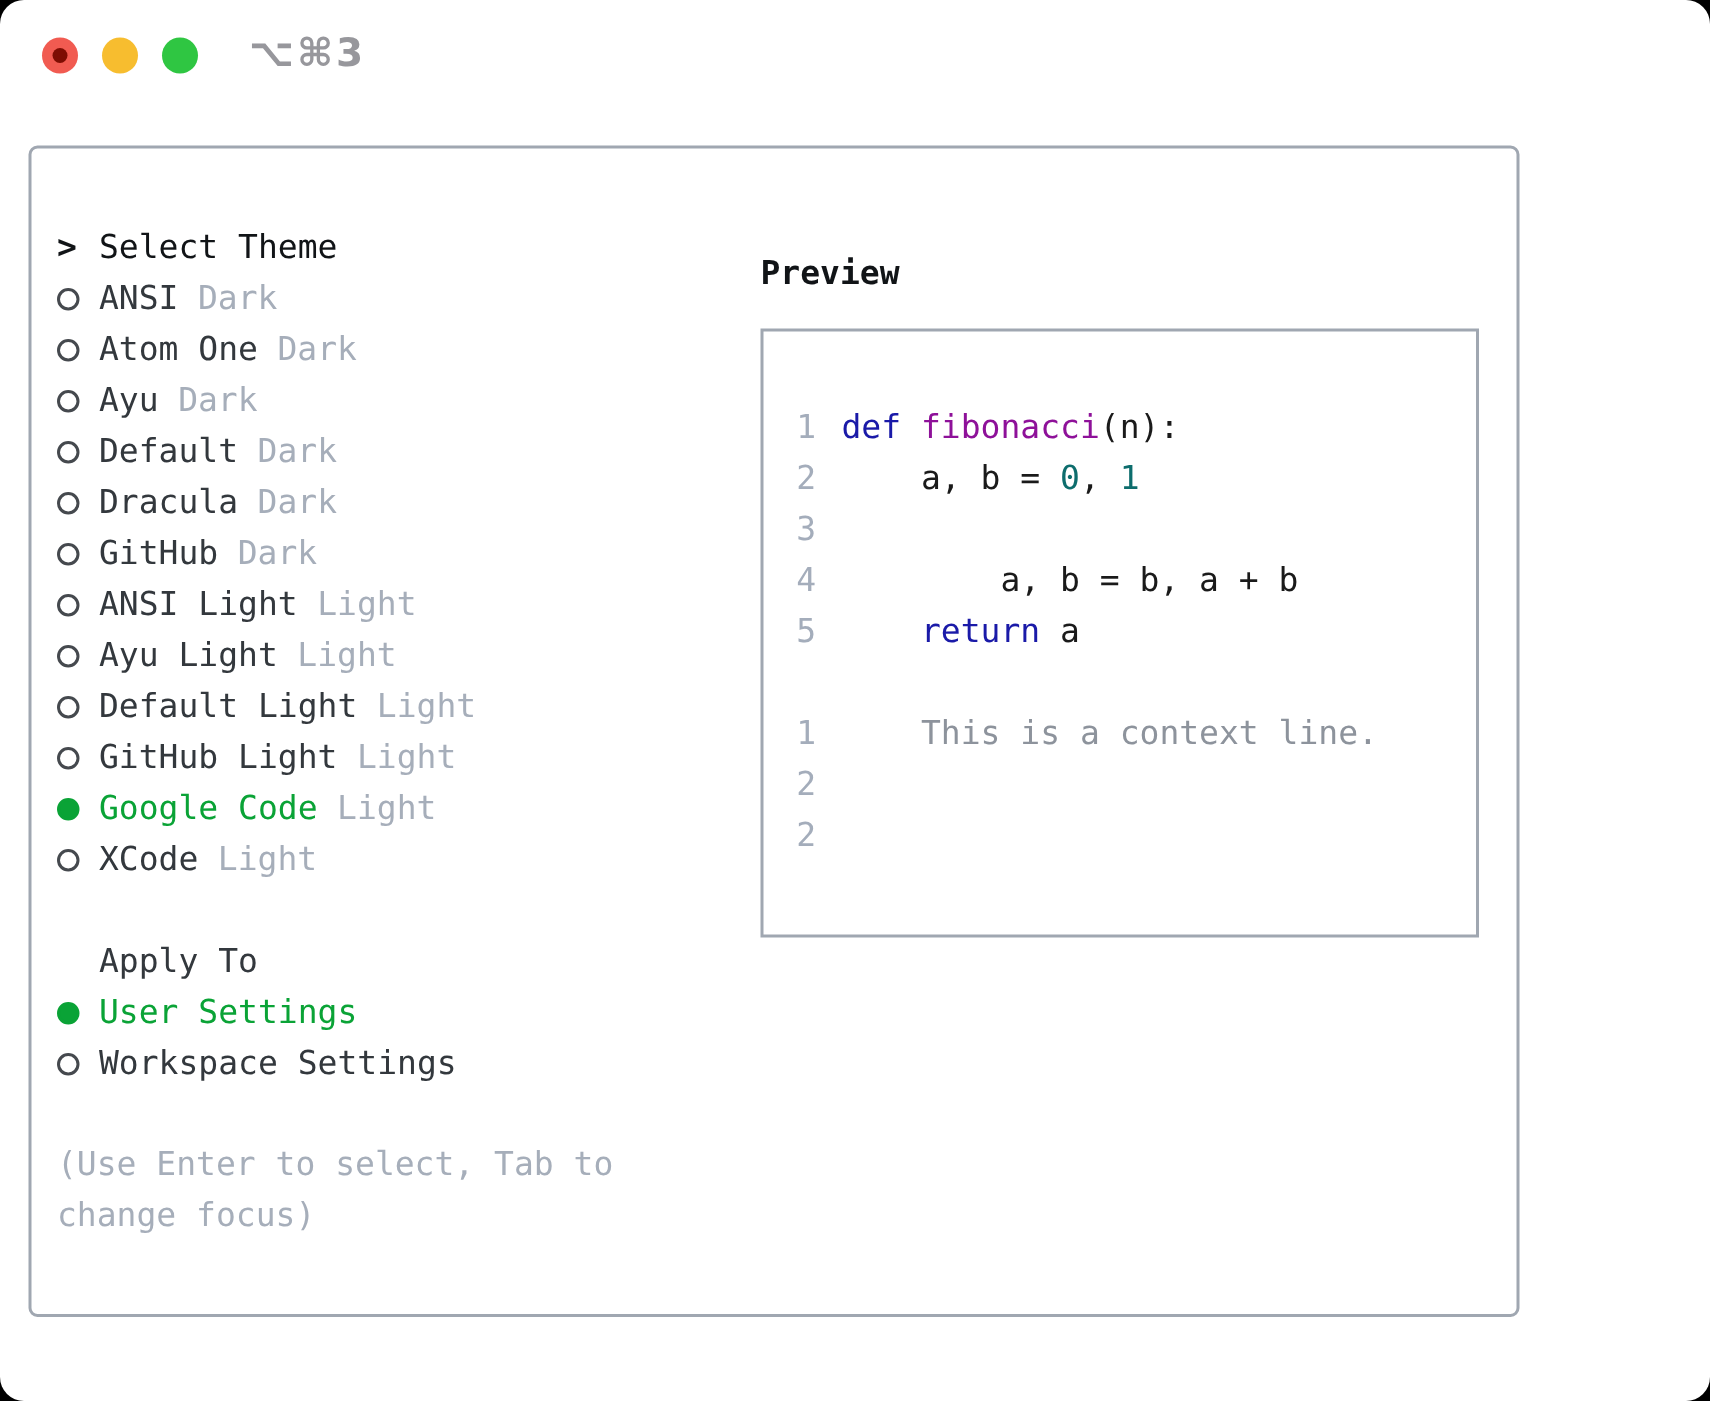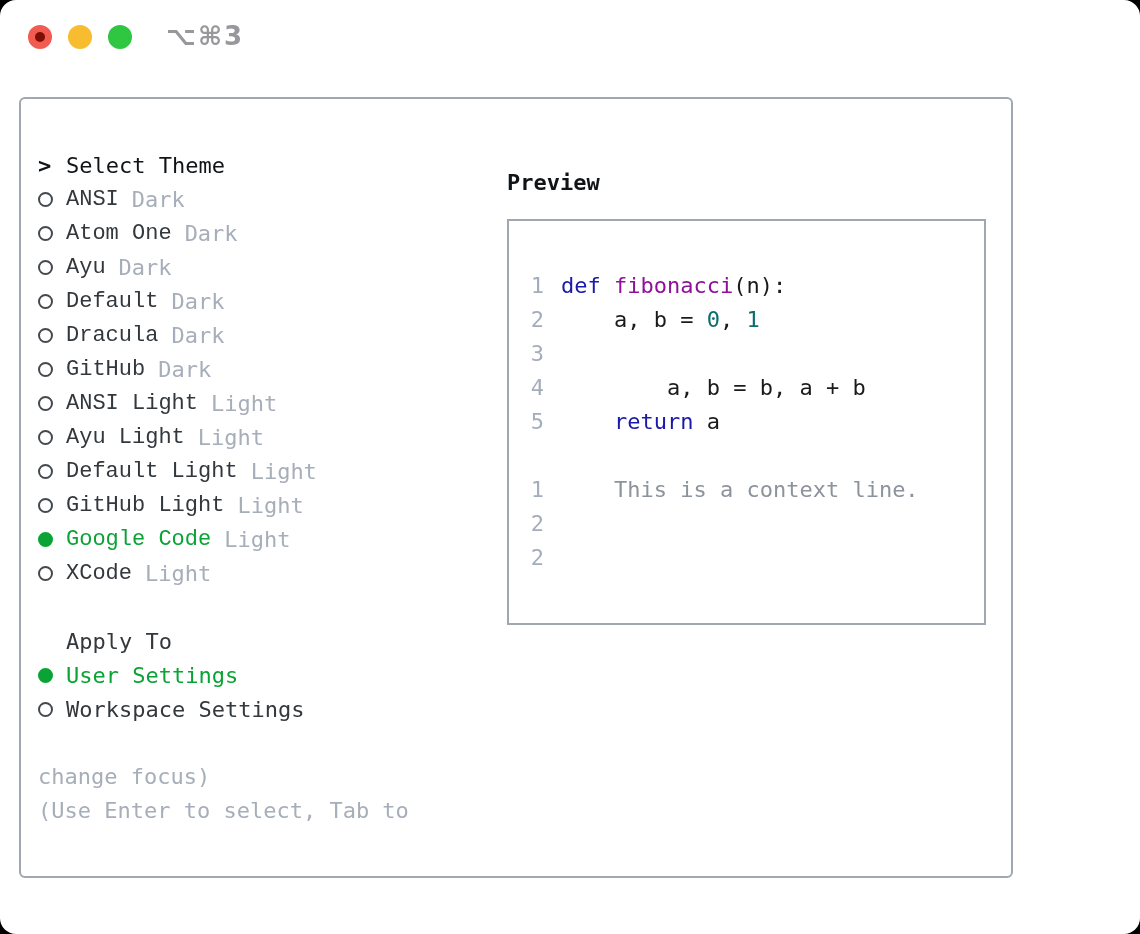--- a/index.html
+++ b/index.html
@@ -49,21 +49,21 @@
   .spacer { height:34px; }
   .bullet { width:28px; display:flex; align-items:center; flex:none; }
   .ring {
     width:15px; height:15px; box-sizing:border-box;
     border:2px solid var(--ring); border-radius:50%;
   }
   .row.selected .ring { background:var(--selected-green); border-color:var(--selected-green); }
   .row.selected .iname, .row.selected .olabel { color:var(--selected-green); }
   .pointer { font-weight:bold; color:var(--text-primary); }
   .htext { font-weight:normal; color:var(--text-primary); }
-  .iname { color:var(--item-name);font-family:Liberation Mono, monospace; }
+  .iname { color:var(--item-name); }
   .ivar  { color:var(--muted); margin-left:13px; }
   .olabel { color:var(--item-name); }
   .hint { margin-top:0; color:var(--muted); font-size:22px; line-height:34px; }
 
   
   .pv-title { height:34px; line-height:34px; font-size:22px; font-weight:bold; color:var(--text-primary); }
   .pv-box {
     margin-top:19px;
     width:479px; height:406px;
     border:2px solid var(--panel-border);
@@ -206,22 +206,22 @@
       <div class="row item">
         <span class="bullet">
             <span class="ring"></span>
           </span>
         <span class="olabel">Workspace Settings</span>
       </div>
 
       <div class="spacer"></div>
 
       <div class="hint">
+        <div>(Use Enter to select, Tab to</div>
         <div>change focus)</div>
-        <div>(Use Enter to select, Tab to</div>
       </div>
 
     </div>
 
     <div class="rightcol">
       <div class="pv-title">Preview</div>
 
       <div class="pv-box">
 
         <div class="pline">

